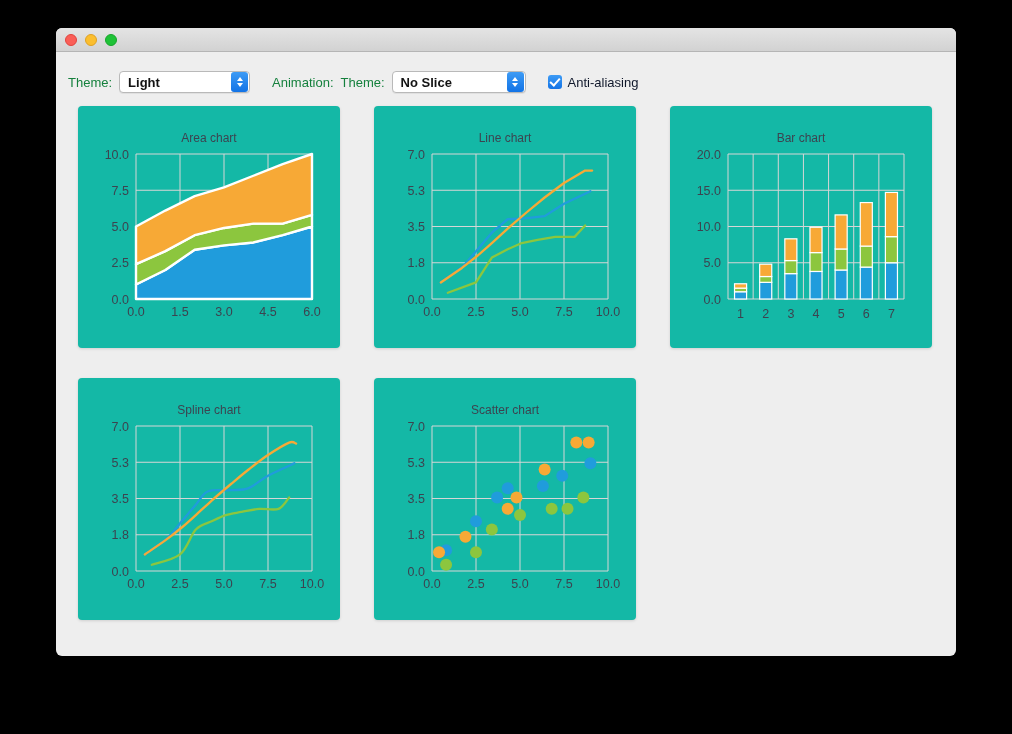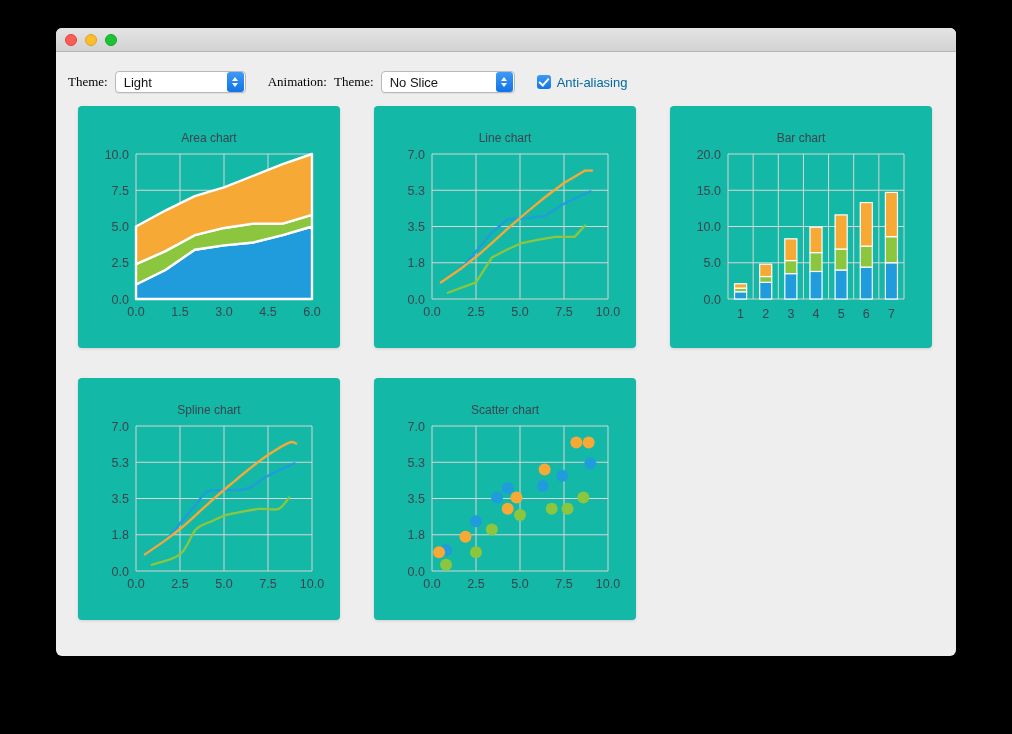--- a/index.html
+++ b/index.html
@@ -30,33 +30,34 @@
   .tl-yellow { background: #fbbe2e; border: 1px solid #dea123; }
   .tl-green { background: #1ec236; border: 1px solid #18a52b; }
 
   #toolbar {
     display: flex; align-items: center;
     padding: 14px 0 0 12px;
     height: 46px;
     gap: 0;
   }
   .tb-label {
-    font-size: 13px; color: #000000;
-    margin-right: 7px; white-space: nowrap; font-family: Liberation Serif, serif;
+    font-size: 13px; color: #15803d;
+    margin-right: 7px; white-space: nowrap;
   }
   .combo {
     position: relative;
     height: 22px;
     background: #ffffff;
     border: 1px solid #b9b9b9;
     border-radius: 4px;
     display: flex; align-items: center;
     box-shadow: 0 1px 0 rgba(0,0,0,0.06);
     margin-right: 22px;
     cursor: default;
+    font-weight: bold;
   }
   .combo-theme { width: 131px; }
   .combo-anim { width: 160px; }
   .combo-legend { width: 134px; }
   .combo-value {
     font-size: 13px; color: #131313;
     padding-left: 8px;
     flex: 1;
     white-space: nowrap; overflow: hidden;
   }
@@ -83,21 +84,21 @@
   }
   .checkbox:after {
     content: "";
     position: absolute;
     left: 4px; top: 1px;
     width: 4px; height: 8px;
     border: solid #fff;
     border-width: 0 2px 2px 0;
     transform: rotate(42deg);
   }
-  .cb-label { font-size: 13px; color: #0369a1; }
+  .cb-label { font-size: 13px; color: #0f172a; }
 
   #grid {
     display: grid;
     grid-template-columns: repeat(3, 262px);
     grid-template-rows: repeat(2, 242px);
     gap: 30px 34px;
     padding: 8px 0 0 22px;
   }
   .card {
     background: #14b8a6;

